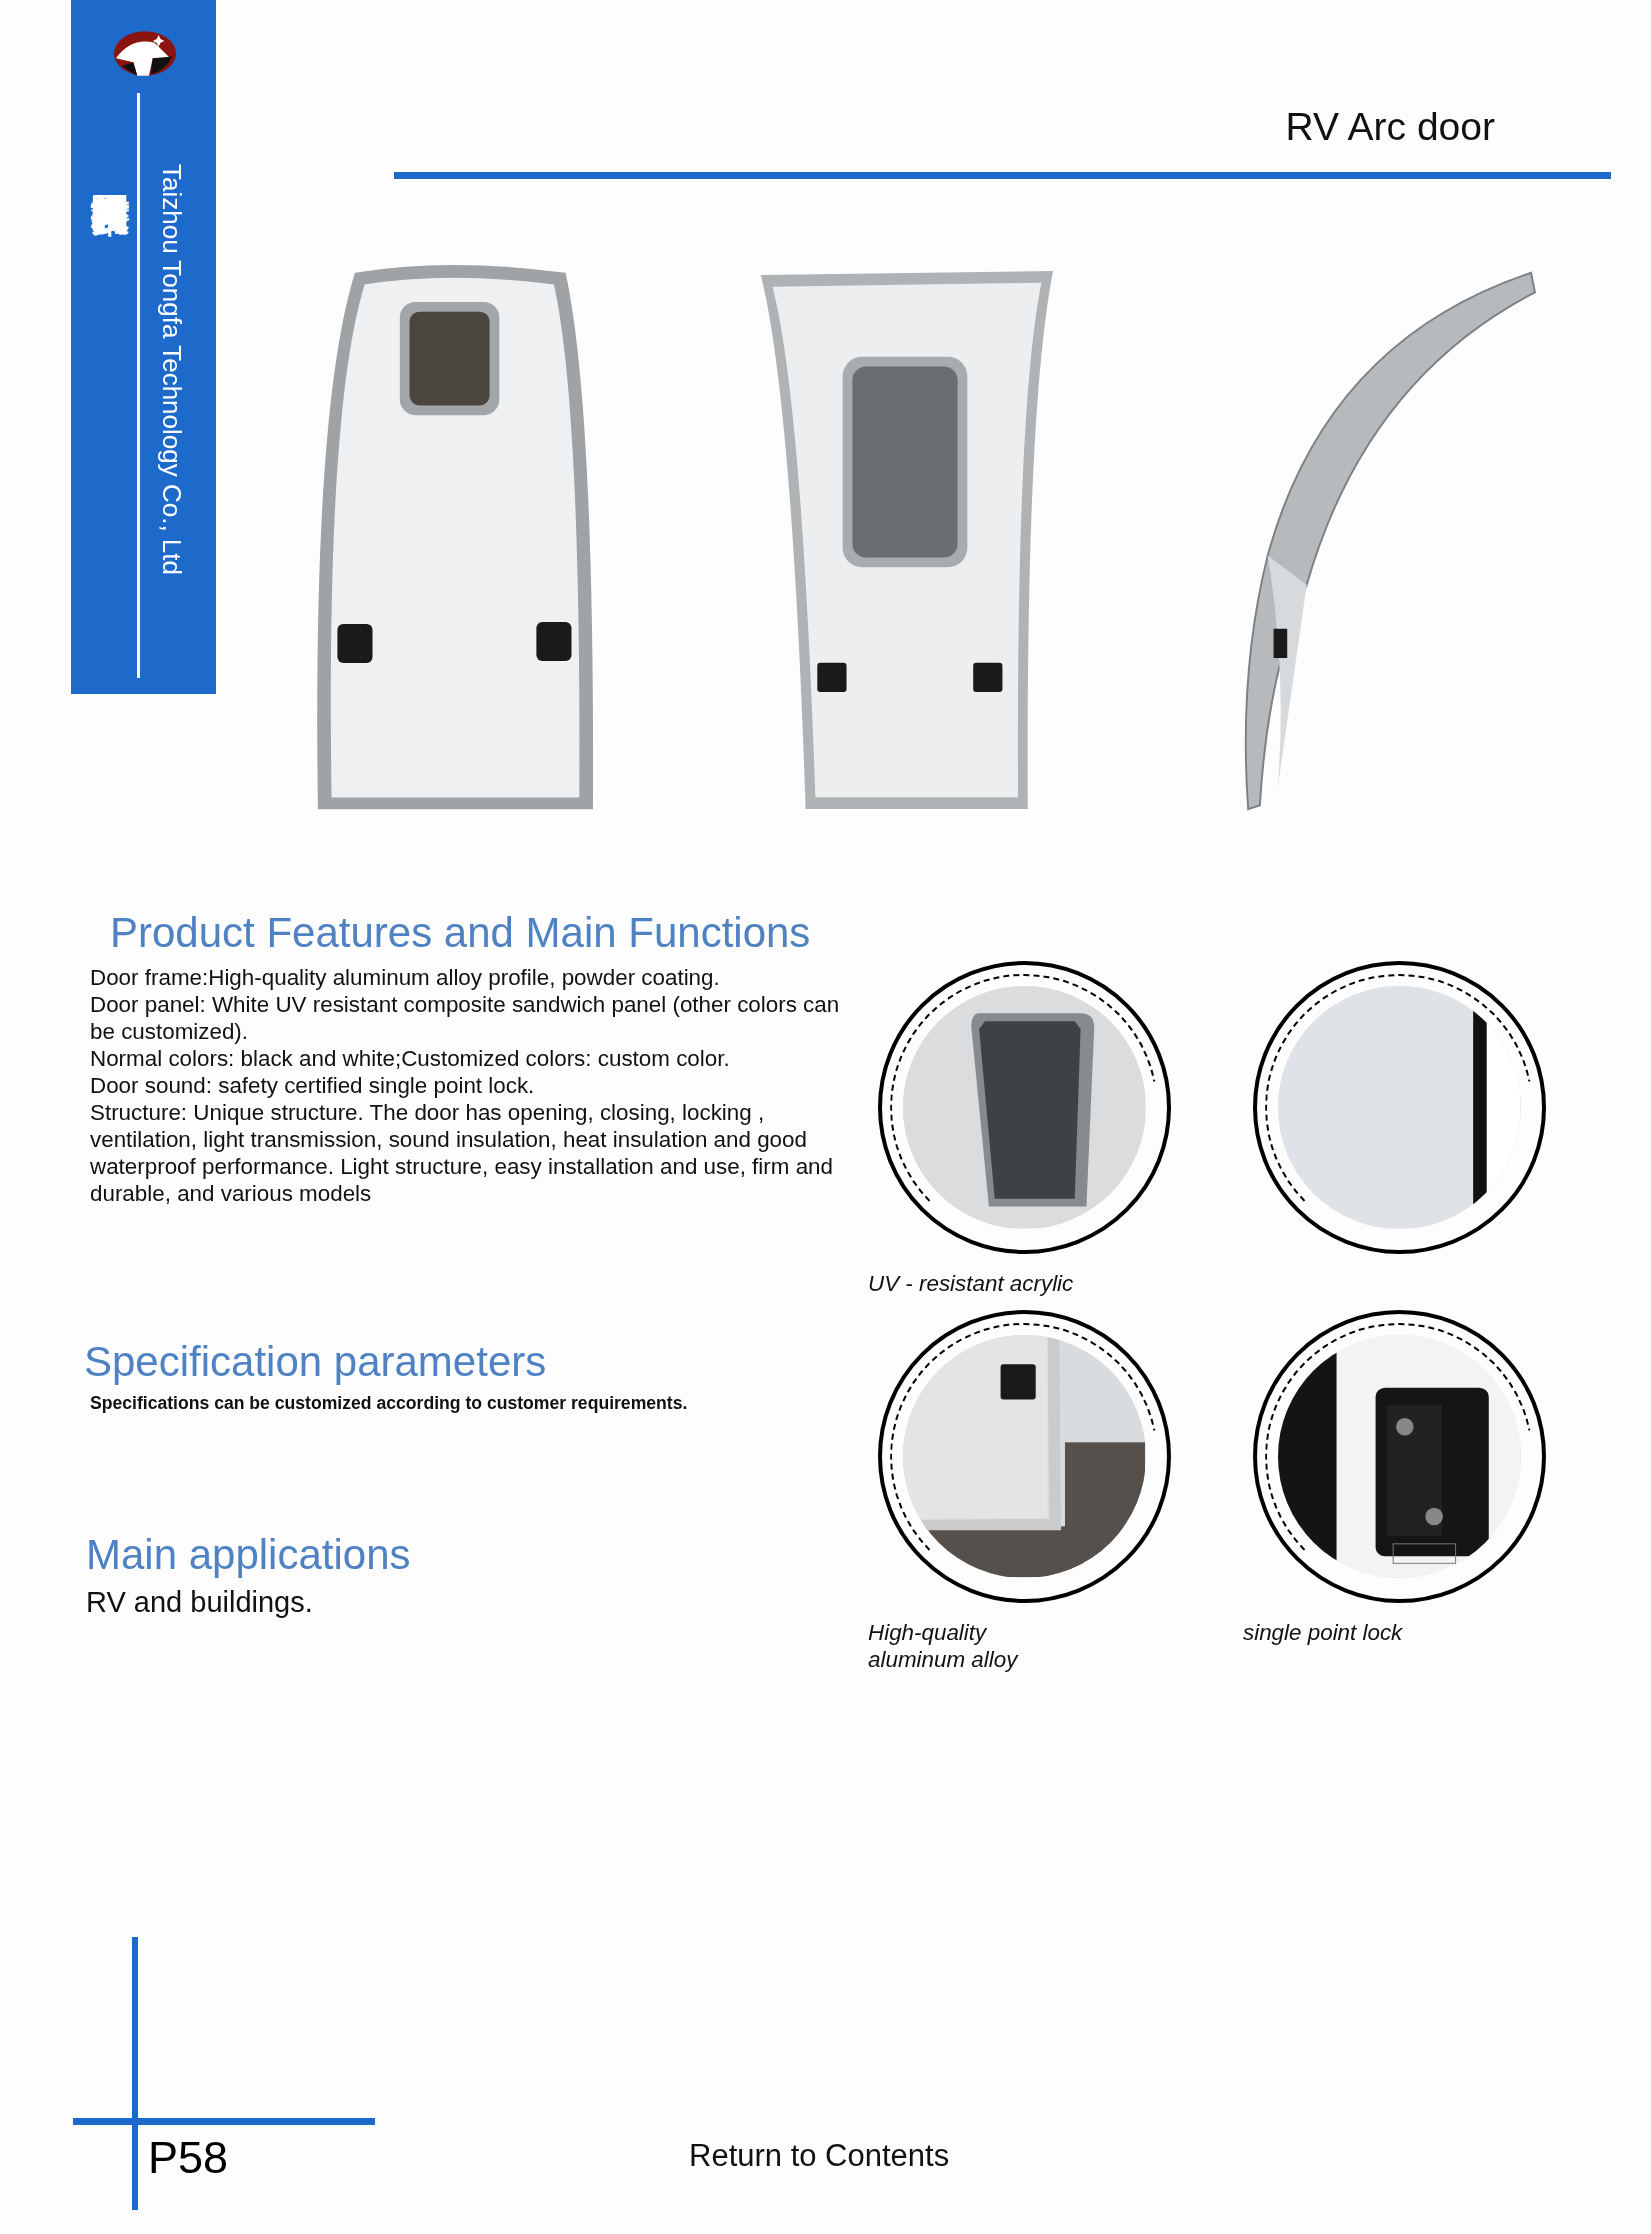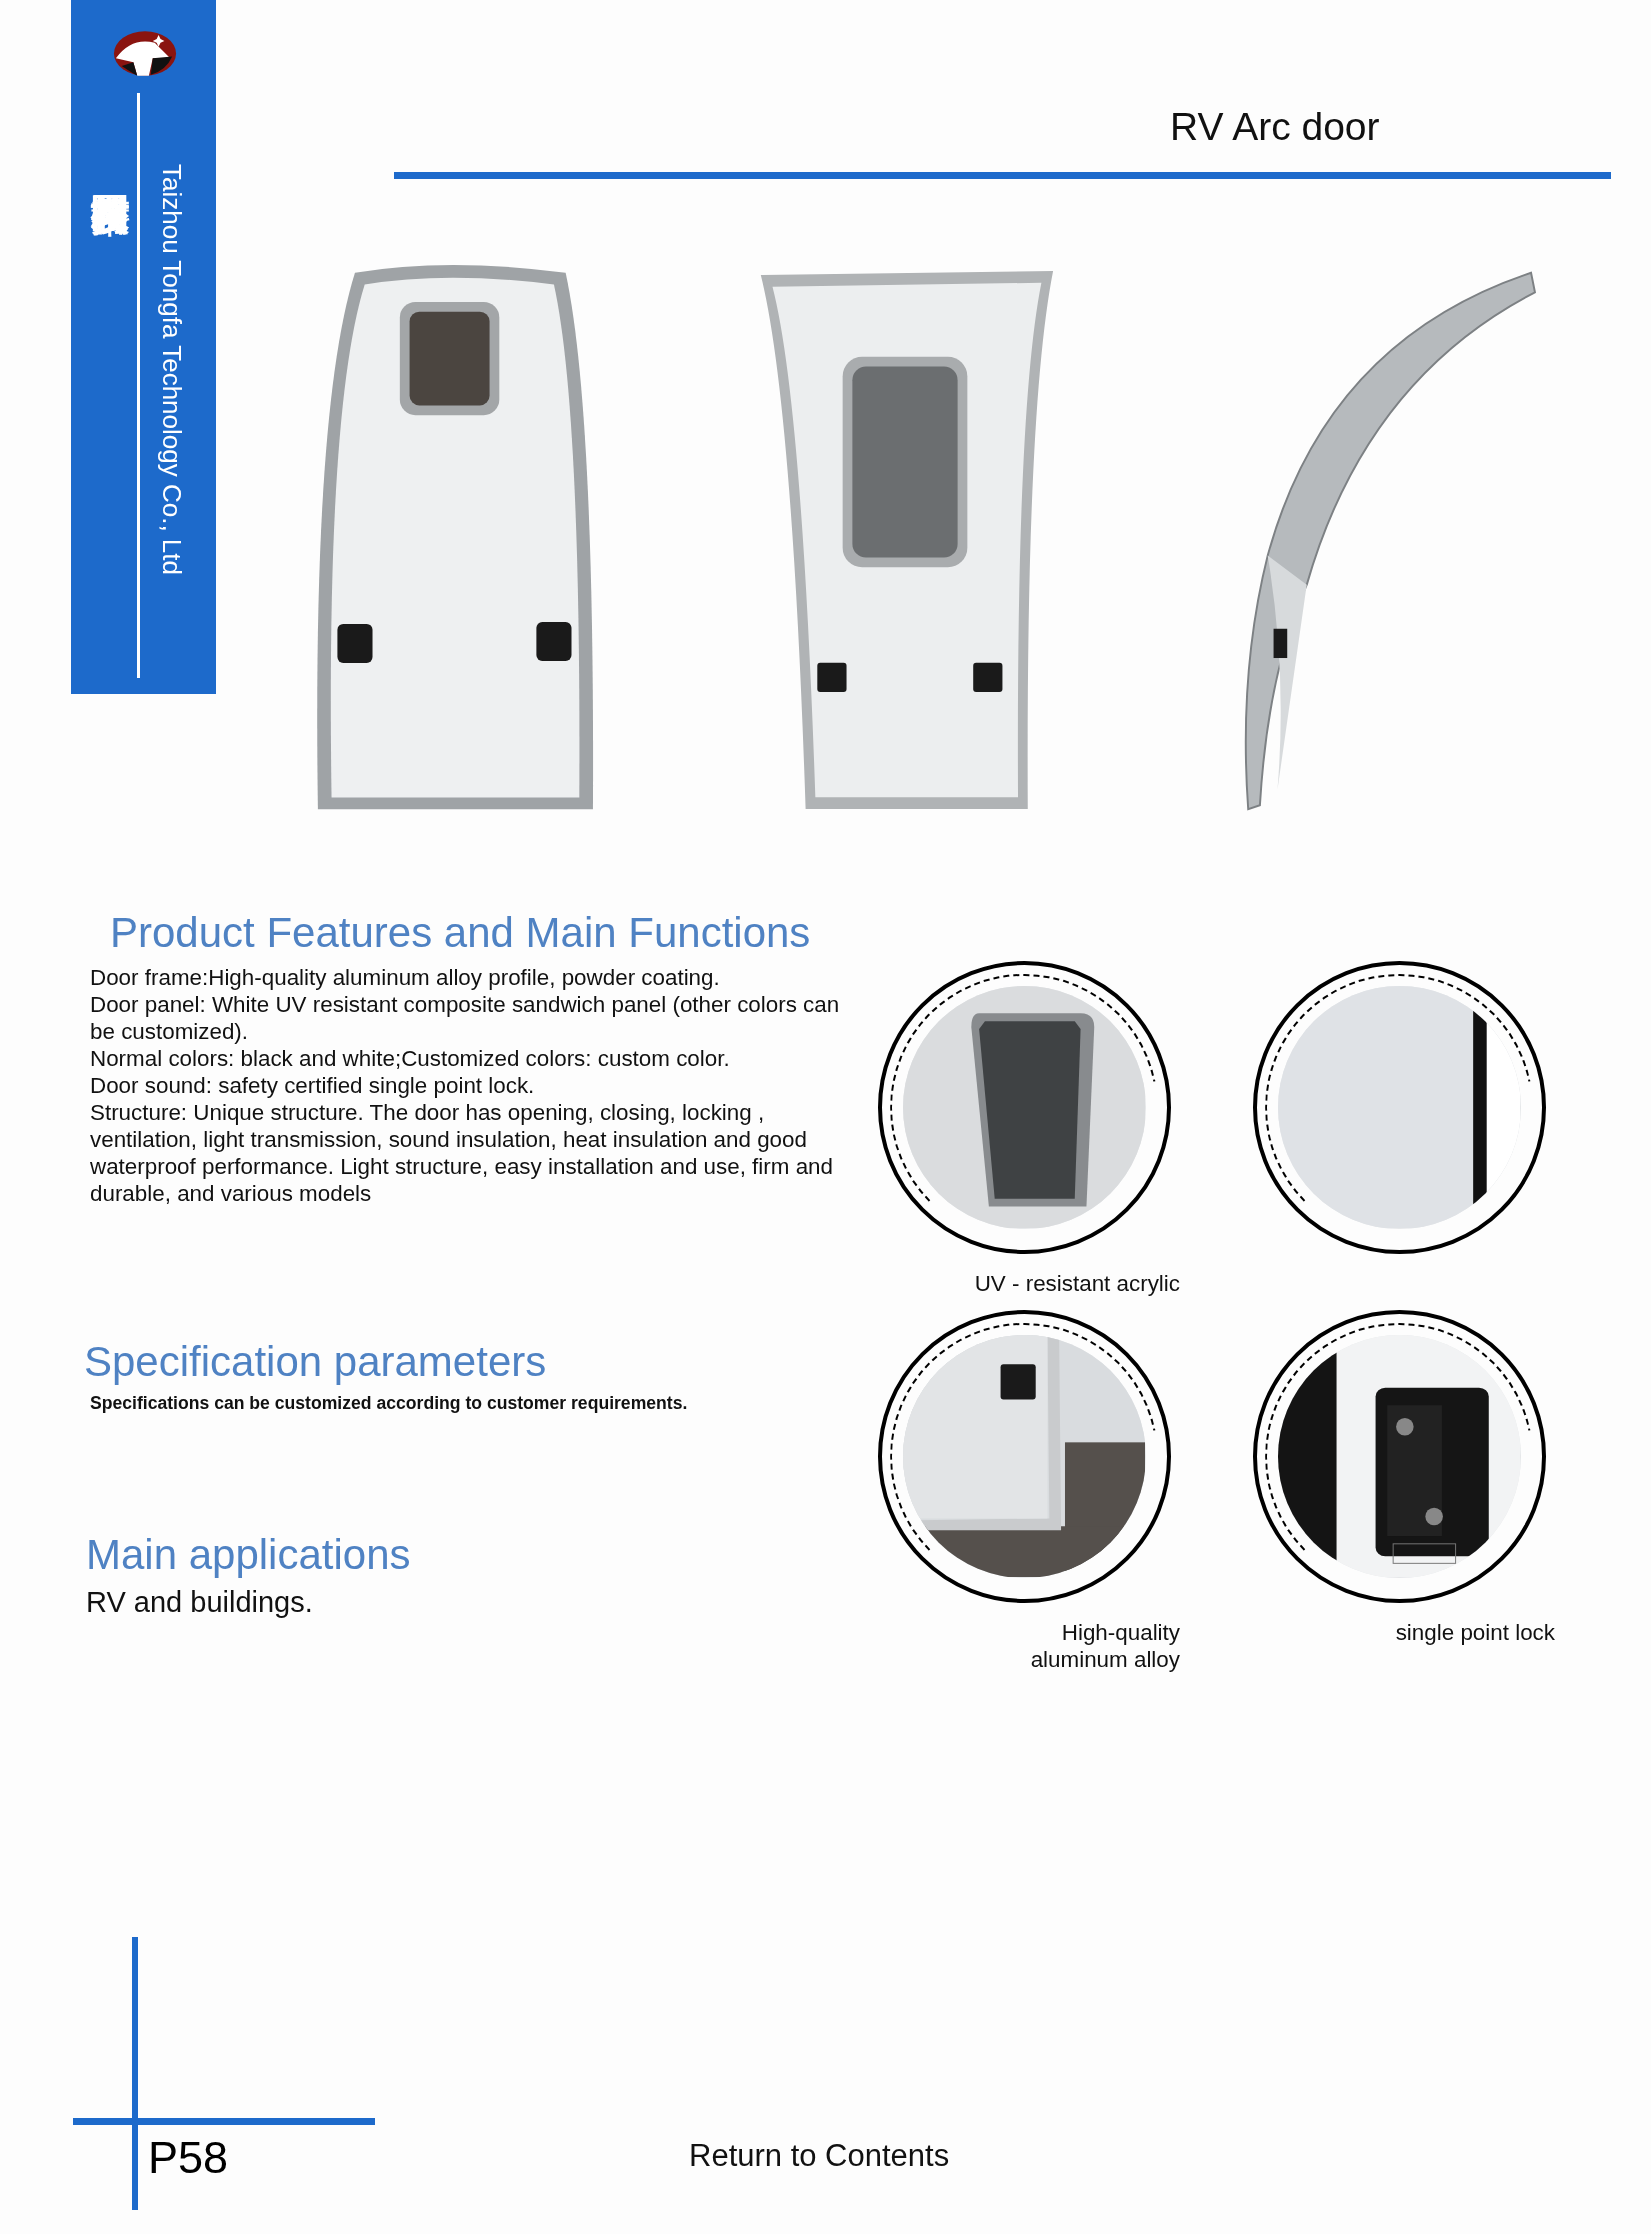--- a/index.html
+++ b/index.html
@@ -8,37 +8,37 @@
   .abs { position:absolute; }
   
   .sidebar { left:71px; top:0; width:145px; height:694px; background:#1d6acb; }
   .logo { left:112px; top:29px; width:66px; height:49px; }
   .side-divider { left:137px; top:93px; width:2.9px; height:585px; background:#fff; }
   .side-en { left:148px; top:164px; width:39px; height:488px; color:#fff; font-size:26px;
              writing-mode:vertical-rl; white-space:nowrap; letter-spacing:0; }
   .side-cn { left:86px; top:164px; width:45px; color:#fff; font-size:40px; line-height:40px;
              writing-mode:vertical-rl; font-family:"DejaVu Sans", sans-serif; }
   
-  .page-title { left:1170px; top:105px; width:325px; font-size:39px; color:#111; }
+  .page-title { left:1170px; top:105px; width:325px; text-align:right; font-size:39px; color:#111; }
   .title-rule { left:394px; top:172px; width:1217px; height:6.8px; background:#1d6acb; }
   
   .photo svg { display:block; }
   
   .h-blue { color:#4f82c3; font-size:42px; white-space:nowrap; }
   .body-text { font-size:22.4px; line-height:27px; width:761px; }
   .body-text b { font-weight:normal; }
   .small-bold { font-size:17.6px; font-weight:bold; white-space:nowrap; }
   
   .circle-item { width:312px; height:410px; }
   .circle-wrap { position:relative; width:293px; height:293px; margin:0 auto; }
   .circle-outer { position:absolute; inset:0; border:4.9px solid #000; border-radius:50%; }
   .circle-dash { position:absolute; inset:12.7px; border:2.9px dashed #000; border-radius:50%;
                  clip-path:polygon(0 0,100% 0,100% 40%,50% 50%,0 100%); }
   .circle-photo { position:absolute; inset:25px; border-radius:50%; overflow:hidden; background:#e6e8ea; }
-  .circle-label { text-align:right; font-size:22.4px; line-height:27px; margin-top:15.6px; }
+  .circle-label { text-align:left; font-size:22.4px; line-height:27px; margin-top:15.6px;font-style:italic; }
   
   .foot-v { left:132px; top:1937px; width:5.9px; height:273px; background:#1d6acb; }
   .foot-h { left:73px; top:2118px; width:302px; height:6.8px; background:#1d6acb; }
   .page-num { left:148px; top:2132px; font-size:45px; color:#000; }
   .return-link { left:689px; top:2138px; font-size:31px; color:#111; text-decoration:none; white-space:nowrap; }
 </style>
 </head>
 <body>
 
 <div class="abs sidebar"></div>

